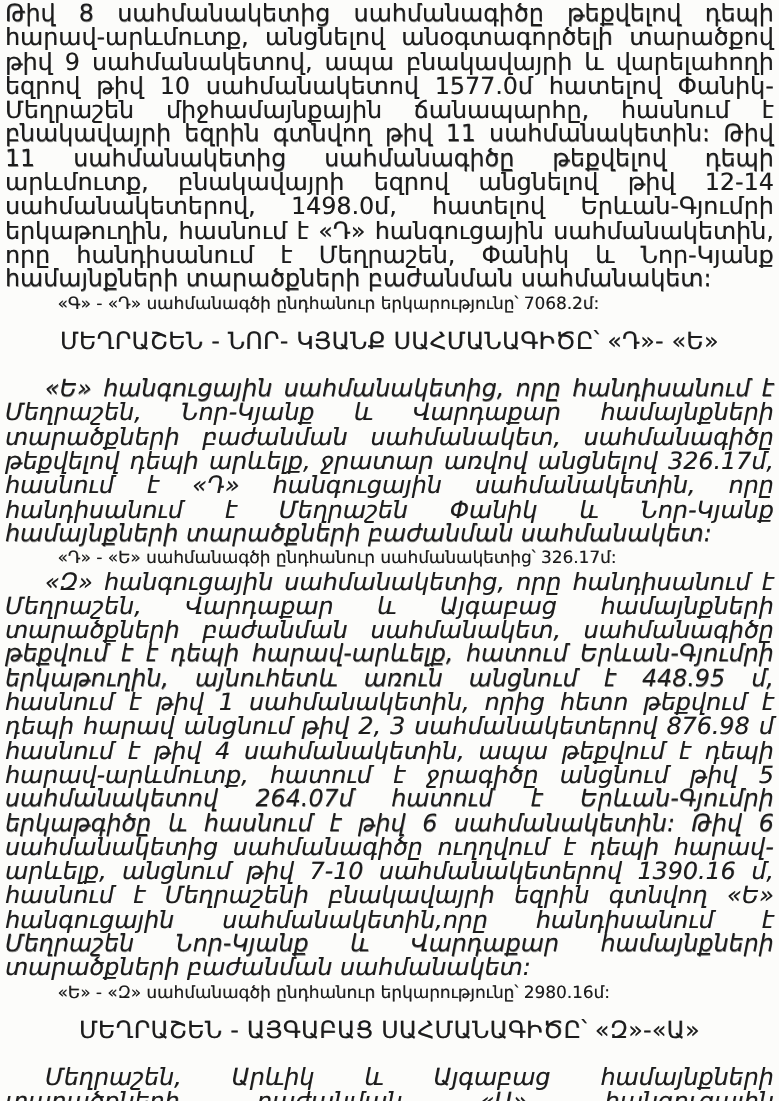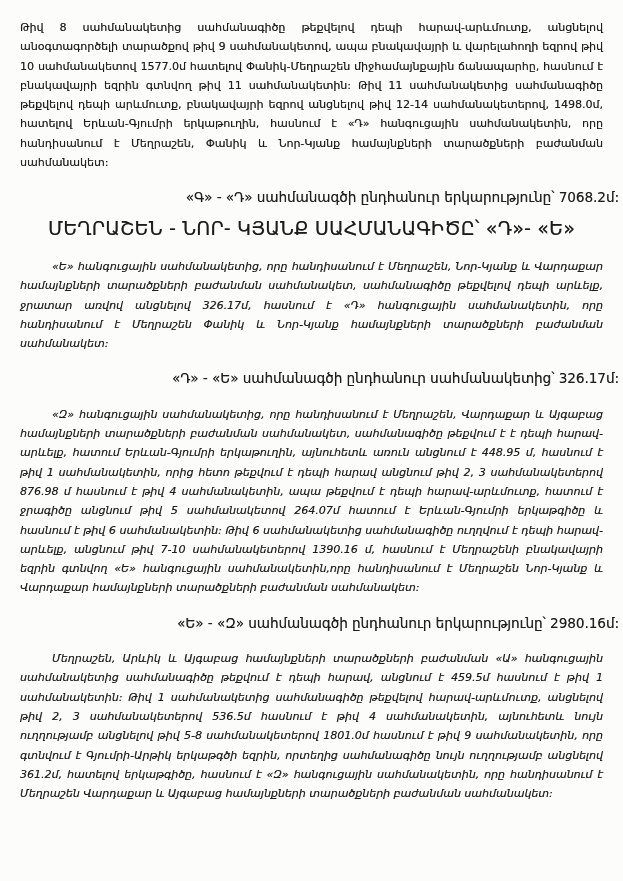--- a/index.html
+++ b/index.html
@@ -12,32 +12,32 @@
     color: #1c1c1c;
   }
   .page {
     box-sizing: border-box;
     width: 623px;
     height: 881px;
     padding: 2px 4px 0 4px;
     text-shadow: 0.3px 0.3px 0.4px rgba(35,35,35,0.55);
   }
   .para {
-    font-size: 11px;
+    font-size: 19px;
     line-height: 19.3px;
     text-align: justify;
-    margin: 16px;
+    margin: 0;
   }
   .para.indented { text-indent: 32px; font-style: italic; }
   .length-line {
     font-size: 13.5px;
     line-height: 19.3px;
     text-indent: 42px;
     margin: 0;
-    text-align: right;
+    text-align: left;
   }
   .heading {
     font-size: 19px;
     line-height: 19.3px;
     text-align: center;
     margin: 11px 0 19px 0;
     letter-spacing: 0.2px;
   }
 </style>
 </head>
@@ -53,16 +53,17 @@
 
   <p class="para indented">«Ե» հանգուցային սահմանակետից, որը հանդիսանում է Մեղրաշեն, Նոր-Կյանք և Վարդաքար համայնքների տարածքների բաժանման սահմանակետ, սահմանագիծը թեքվելով դեպի արևելք, ջրատար առվով անցնելով 326.17մ, հասնում է «Դ» հանգուցային սահմանակետին, որը հանդիսանում է Մեղրաշեն Փանիկ և Նոր-Կյանք համայնքների տարածքների բաժանման սահմանակետ:</p>
 
   <p class="length-line">«Դ» - «Ե» սահմանագծի ընդհանուր սահմանակետից՝ 326.17մ:</p>
 
 
   <p class="para indented">«Զ» հանգուցային սահմանակետից, որը հանդիսանում է Մեղրաշեն, Վարդաքար և Այգաբաց համայնքների տարածքների բաժանման սահմանակետ, սահմանագիծը թեքվում է է դեպի հարավ-արևելք, հատում Երևան-Գյումրի երկաթուղին, այնուհետև առուն անցնում է 448.95 մ, հասնում է թիվ 1 սահմանակետին, որից հետո թեքվում է դեպի հարավ անցնում թիվ 2, 3 սահմանակետերով 876.98 մ հասնում է թիվ 4 սահմանակետին, ապա թեքվում է դեպի հարավ-արևմուտք, հատում է ջրագիծը անցնում թիվ 5 սահմանակետով 264.07մ հատում է Երևան-Գյումրի երկաթգիծը և հասնում է թիվ 6 սահմանակետին: Թիվ 6 սահմանակետից սահմանագիծը ուղղվում է դեպի հարավ-արևելք, անցնում թիվ 7-10 սահմանակետերով 1390.16 մ, հասնում է Մեղրաշենի բնակավայրի եզրին գտնվող «Ե» հանգուցային սահմանակետին,որը հանդիսանում է Մեղրաշեն Նոր-Կյանք և Վարդաքար համայնքների տարածքների բաժանման սահմանակետ:</p>
 
   <p class="length-line">«Ե» - «Զ» սահմանագծի ընդհանուր երկարությունը՝ 2980.16մ:</p>
 
+  <div class="heading">ՄԵՂՐԱՇԵՆ - ԱՅԳԱԲԱՑ ՍԱՀՄԱՆԱԳԻԾԸ՝ «Զ»-«Ա»</div>
 
   <p class="para indented">Մեղրաշեն, Արևիկ և Այգաբաց համայնքների տարածքների բաժանման «Ա» հանգուցային սահմանակետից սահմանագիծը թեքվում է դեպի հարավ, անցնում է 459.5մ հասնում է թիվ 1 սահմանակետին: Թիվ 1 սահմանակետից սահմանագիծը թեքվելով հարավ-արևմուտք, անցնելով թիվ 2, 3 սահմանակետերով 536.5մ հասնում է թիվ 4 սահմանակետին, այնուհետև նույն ուղղությամբ անցնելով թիվ 5-8 սահմանակետերով 1801.0մ հասնում է թիվ 9 սահմանակետին, որը գտնվում է Գյումրի-Արթիկ երկաթգծի եզրին, որտեղից սահմանագիծը նույն ուղղությամբ անցնելով 361.2մ, հատելով երկաթգիծը, հասնում է «Զ» հանգուցային սահմանակետին, որը հանդիսանում է Մեղրաշեն Վարդաքար և Այգաբաց համայնքների տարածքների բաժանման սահմանակետ:</p>
 
 </div>
 
 </body></html>

